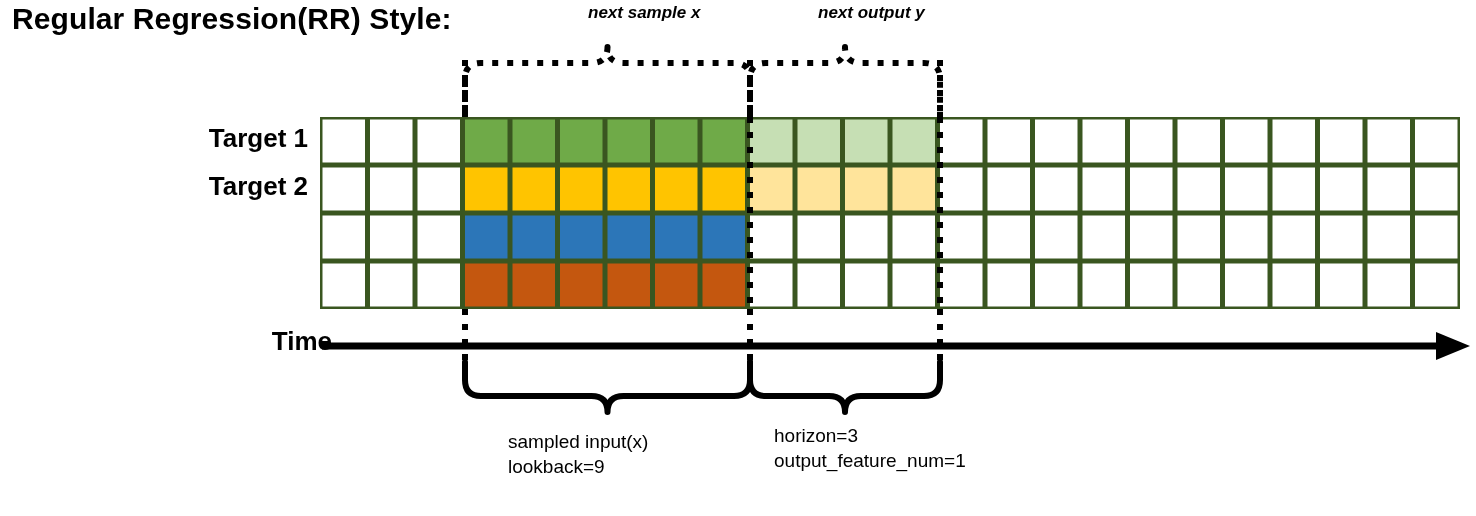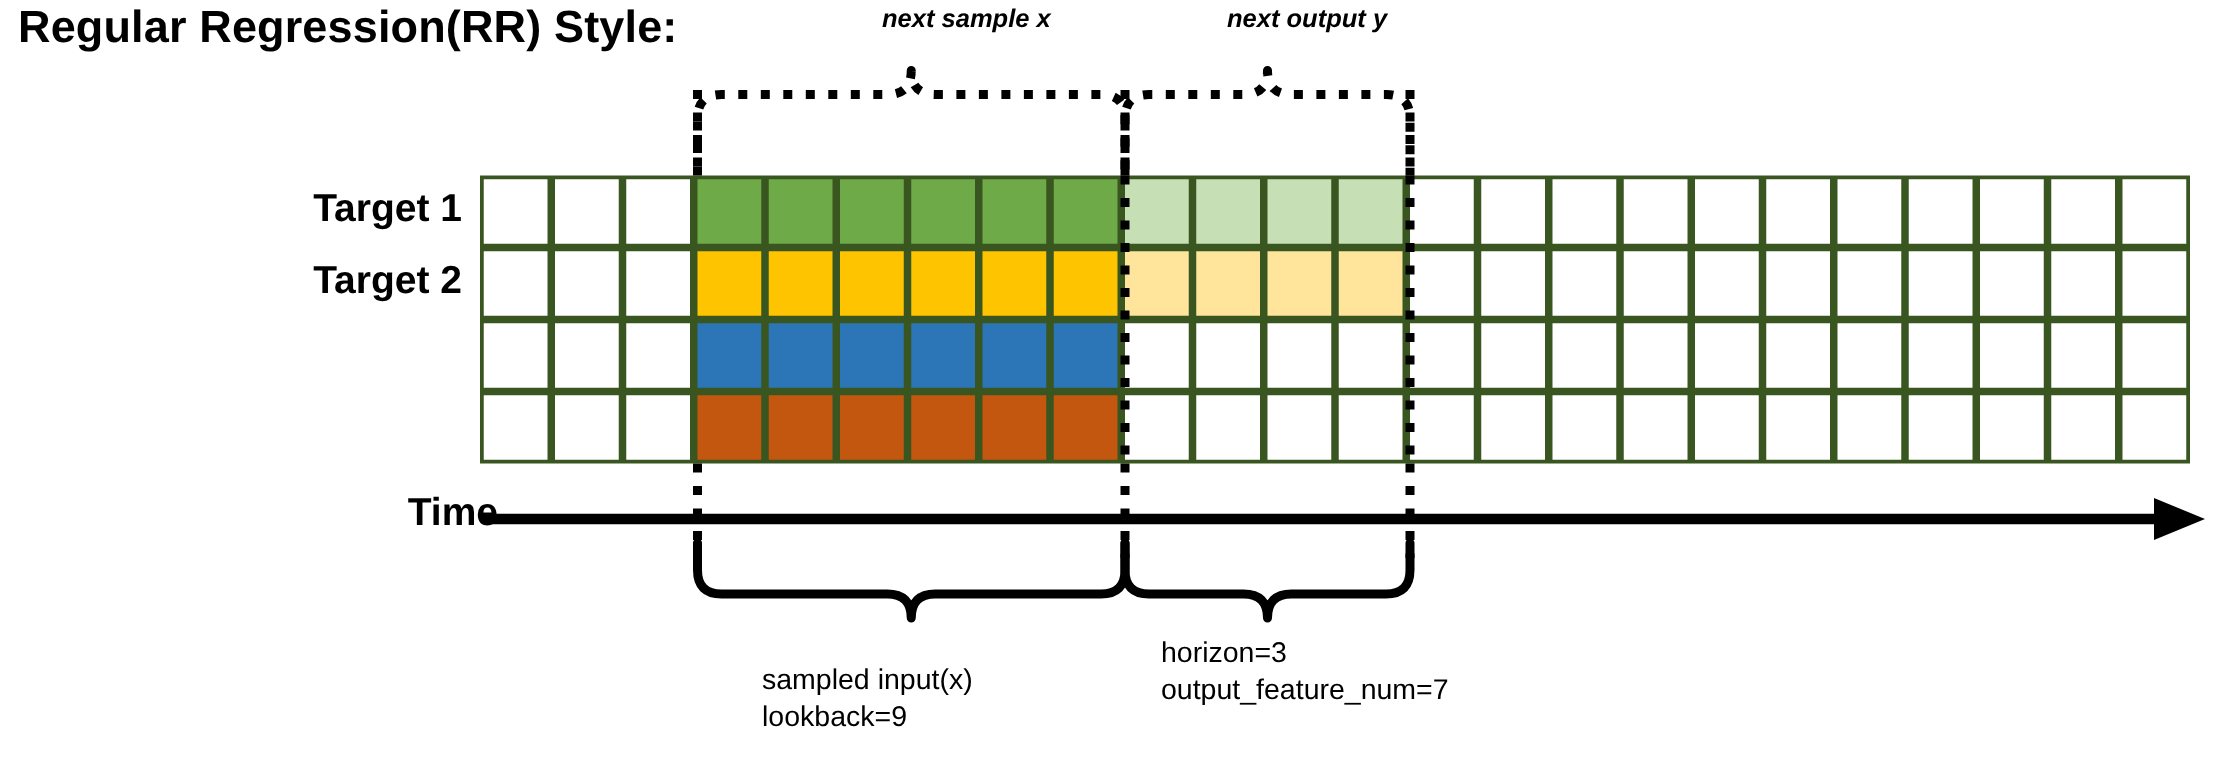--- a/index.html
+++ b/index.html
@@ -36,28 +36,28 @@
   <div class="labelcol">
     <div class="rowlabel" style="top:8px">Target 1</div>
     <div class="rowlabel" style="top:56px">Target 2</div>
   </div>
 
   <div class="timelbl">Time</div>
 
   <div class="topnote" style="left:588px;top:3px">next sample x</div>
   <div class="topnote" style="left:818px;top:3px">next output y</div>
 
-  <div class="bottomnote" style="left:508px;top:441px">
+  <div class="bottomnote" style="left:508px;top:429px">
     <div>sampled input(x)</div>
     <div>lookback=9</div>
   </div>
 
   <div class="bottomnote" style="left:774px;top:423px">
     <div>horizon=3</div>
-    <div>output_feature_num=7</div>
+    <div>output_feature_num=1</div>
   </div>
 
   <svg class="layer" viewBox="0 0 1476 516">
     <g id="grid-group">
         <rect x="320" y="117" width="1140" height="192" fill="#3a5620"></rect>
         <rect x="322.5" y="119.5" width="42.5" height="43" fill="#ffffff"></rect>
         <rect x="370" y="119.5" width="42.5" height="43" fill="#ffffff"></rect>
         <rect x="417.5" y="119.5" width="42.5" height="43" fill="#ffffff"></rect>
         <rect x="465" y="119.5" width="42.5" height="43" fill="#6faa48"></rect>
         <rect x="512.5" y="119.5" width="42.5" height="43" fill="#6faa48"></rect>

